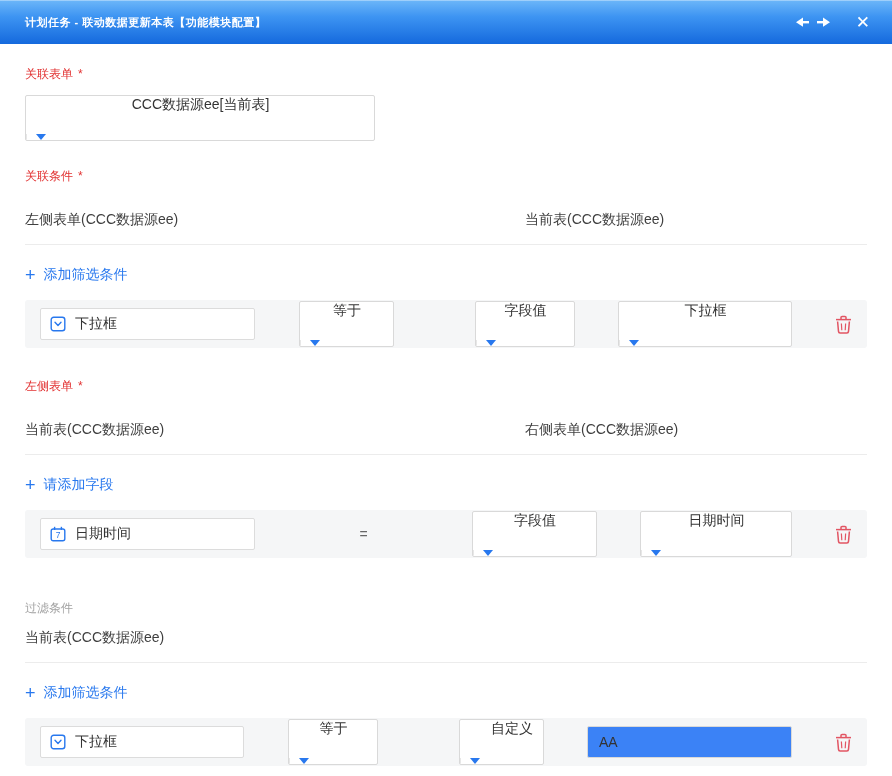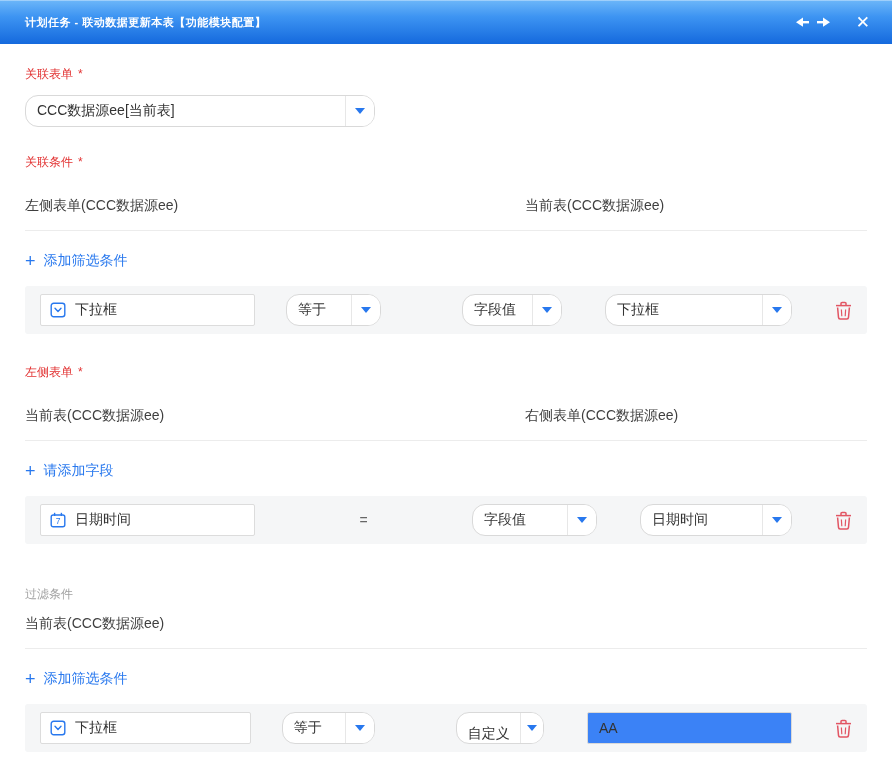--- a/index.html
+++ b/index.html
@@ -20,22 +20,22 @@
   .tb-btn { cursor:pointer; display:flex; align-items:center; justify-content:center; }
   .close-x { color:#fff; font-size:17px; line-height:1; }
   
   .content { padding: 0 25px; }
   .sec-label { font-size:12px; margin-top:22px; }
   .sec-label .req { margin-left:5px; }
   .red { color:#e23333; }
   .gray-label { color:#a2a2a2; }
   
   .select, .inputbox {
-    height:32px; background:#fff; border:1px solid #d9d9d9; border-radius:13px;
-    display:flex; align-items:center; overflow:hidden; cursor:pointer;
+    height:46px; background:#fff; border:1px solid #d9d9d9; border-radius:2px;
+    display:flex; align-items:center; overflow:hidden; cursor:pointer;flex-direction:column;
   }
   .select .sel-text { flex:1; padding:0 10px 0 11px; white-space:nowrap; color:#333; }
   .select .caret-box {
     width:29px; align-self:stretch; display:flex; align-items:center; justify-content:center;
     border-left:1px solid #e7e7e7; background:#fff;
   }
   .caret { width:0; height:0; border-left:5px solid transparent; border-right:5px solid transparent; border-top:6px solid #2878ee; }
   .form-select { width:350px; margin-top:12px; }
   
   .col-heads { display:flex; margin-top:26px; padding-bottom:15px; border-bottom:1px solid #ececec; color:#3f3f3f; }
@@ -43,21 +43,21 @@
   .add-link { margin-top:21px; color:#2878ee; display:flex; align-items:center; gap:8px; cursor:pointer; width:max-content; }
   .add-link .plus { font-size:18px; line-height:14px; font-weight:400; }
   
   .cond-row {
     margin-top:16px; background:#f5f6f7; border-radius:3px; height:48px;
     display:flex; align-items:center; padding:0 15px;gap:31px;
   }
   .fieldbox { width:215px; height:32px; background:#fff; border:1px solid #dcdcdc; border-radius:2px;
     display:flex; align-items:center; padding:0 9px; gap:9px; }
   .fieldbox .ftext { white-space:nowrap; }
-  .op-select { width:95px; margin-left:0; }
+  .op-select { width:95px; margin-left:13px; }
   .vtype-select { width:100px; margin-left:50px; }
   .vtype-select.wide { width:125px; margin-left:0; }
   .vtype-select.narrow { width:90px;align-items:flex-end; }
   .value-select { flex:1; margin-left:12px; }
   .eq-spacer { width:155px; text-align:center; color:#666; }
   .text-input { flex:1; margin-left:12px; height:32px; border:1px solid #d9d9d9; border-radius:2px;
     padding:0 11px; font-size:14px; color:#333; font-family:inherit; outline:none; background:#3b82f6; }
   .trash { margin-left:12px; display:flex; align-items:center; cursor:pointer; }
   svg { display:block; }
 </style>

